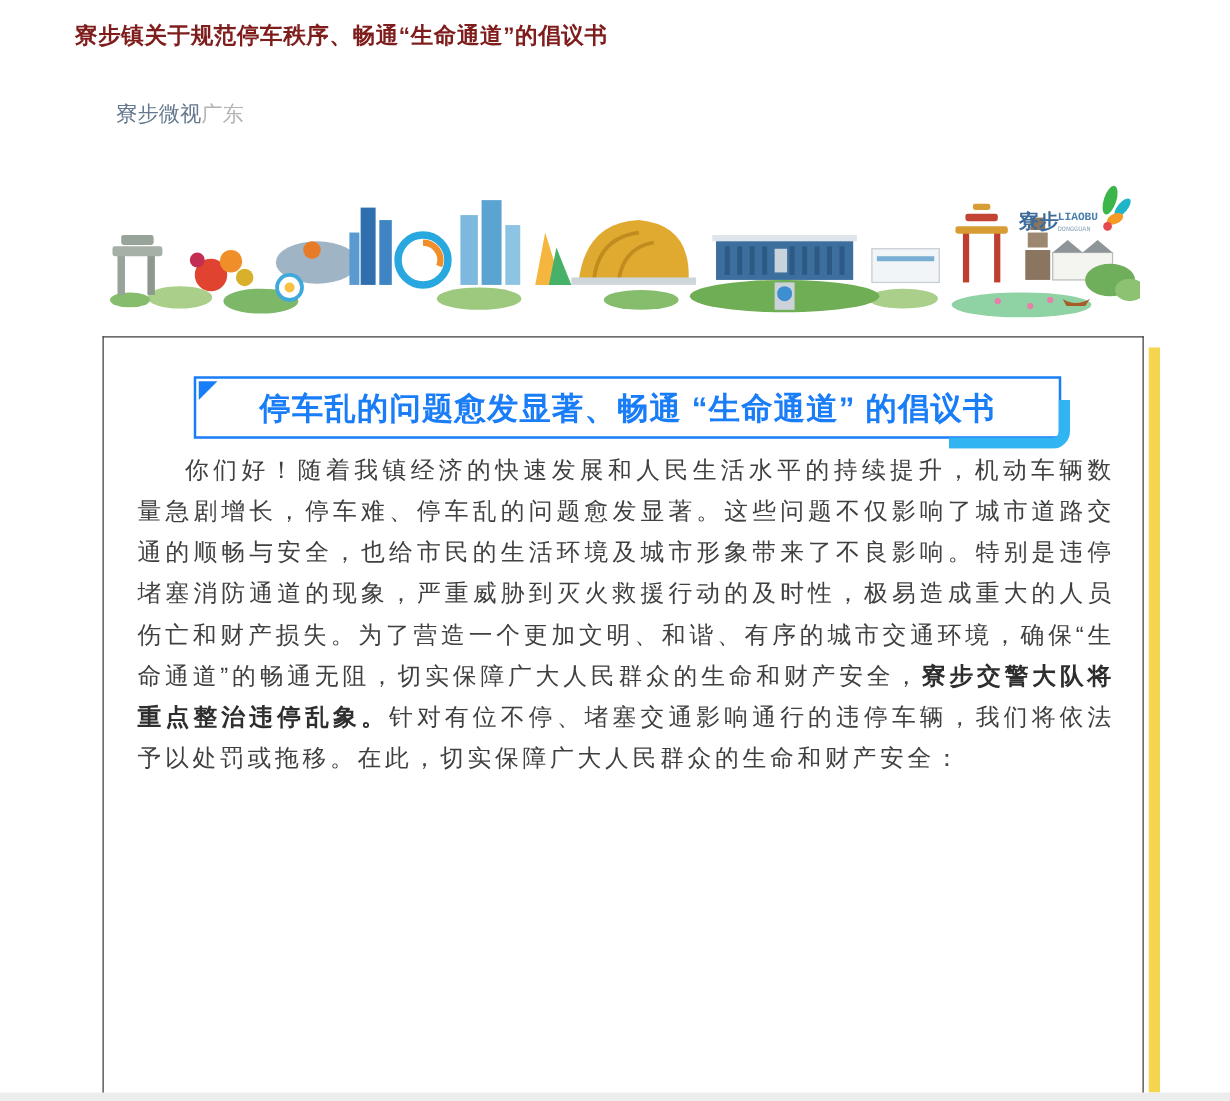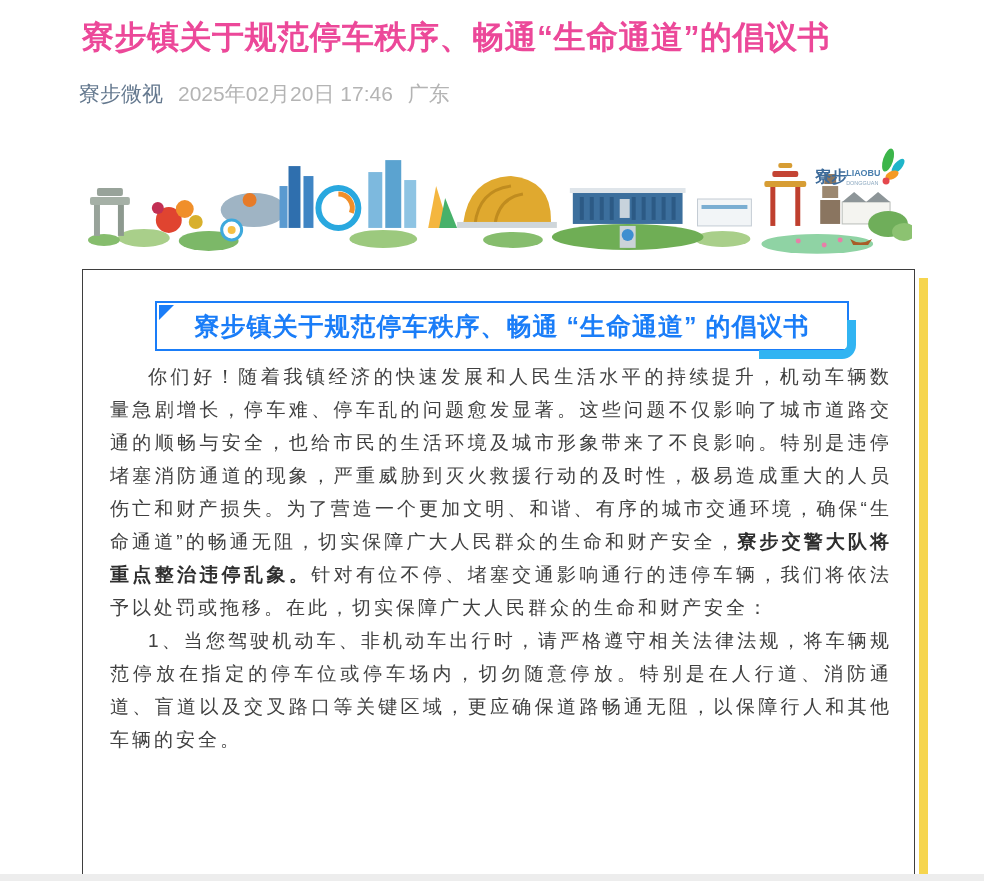--- a/index.html
+++ b/index.html
@@ -1,26 +1,26 @@
 <!DOCTYPE html>
 <html><head>
 <meta charset="utf-8">
 <style>
   html,body{margin:0;padding:0;background:#ffffff;}
   .root{position:relative;width:984px;height:881px;overflow:hidden;background:#fff;
         font-family:"Liberation Sans","DejaVu Sans",sans-serif;}
 
-  .page-title{position:absolute;left:82px;top:16px;margin:0;width:840px;
-              font-size:32px;font-weight:700;color:#ec4899;letter-spacing:.5px;}
+  .page-title{position:absolute;left:60px;top:16px;margin:0;width:840px;
+              font-size:18px;font-weight:700;color:#7f1d1d;letter-spacing:.5px;}
 
-  .meta{position:absolute;left:79px;top:80px;display:flex;gap:15px;font-size:21px;}
+  .meta{position:absolute;left:93px;top:80px;display:flex;font-size:17px;}
   .meta .author{color:#64788e;}
   .meta .date,.meta .loc{color:#b4b4b4;}
 
-  .banner{position:absolute;left:84px;top:142px;width:828px;height:116px;}
+  .banner{position:absolute;left:84px;top:142px;width:828px;height:116px;font-family:Liberation Mono, monospace;}
 
   .card{position:absolute;left:82px;top:269px;width:833px;height:612px;
         border:1px solid #3e3e3e;border-bottom:none;background:#fff;box-sizing:border-box;}
 
   .yellow-strip{position:absolute;left:919px;top:278px;width:9px;height:596px;background:#f6d54e;}
   .bottom-strip{position:absolute;left:0;top:874px;width:984px;height:7px;background:#ededed;}
 
   .band{position:absolute;left:72px;top:31px;width:694px;height:50px;
         border:2px solid #1a7df8;box-sizing:border-box;background:#fff;
         display:flex;align-items:center;justify-content:center;}
@@ -40,21 +40,20 @@
 </style>
 </head>
 <body>
 
 <div class="root">
 
   <h1 class="page-title">寮步镇关于规范停车秩序、畅通“生命通道”的倡议书</h1>
 
   <div class="meta">
     <span class="author">寮步微视</span>
-    <span class="date">2025年02月20日 17:46</span>
     <span class="loc">广东</span>
   </div>
 
   <div class="banner">
     <svg viewBox="0 0 830 116" width="828" height="116">
 
       <g>
         <ellipse cx="60" cy="96" rx="26" ry="9" fill="#a9cf8a"></ellipse>
         <ellipse cx="125" cy="99" rx="30" ry="10" fill="#7cb868"></ellipse>
         <ellipse cx="300" cy="97" rx="34" ry="9" fill="#9cc97e"></ellipse>
@@ -149,27 +148,26 @@
           <circle cx="804" cy="39" r="3.5" fill="#e5484d"></circle>
         </g>
       </g>
     </svg>
   </div>
 
   <div class="card">
 
     <div class="band">
       <span class="tri"></span>
-      <span class="band-title">寮步镇关于规范停车秩序、畅通 “生命通道” 的倡议书</span>
+      <span class="band-title">停车乱的问题愈发显著、畅通 “生命通道” 的倡议书</span>
       <span class="bracket"></span>
     </div>
 
     <div class="body-text">
       <p class="ind"><span>你们好！随着我镇经济的快速发展和人民生活水平的持续提升，机动车辆数量急剧增长，停车难、停车乱的问题愈发显著。这些问题不仅影响了城市道路交通的顺畅与安全，也给市民的生活环境及城市形象带来了不良影响。特别是违停堵塞消防通道的现象，严重威胁到灭火救援行动的及时性，极易造成重大的人员伤亡和财产损失。为了营造一个更加文明、和谐、有序的城市交通环境，确保“生命通道”的畅通无阻，切实保障广大人民群众的生命和财产安全，</span><b>寮步交警大队将重点整治违停乱象。</b><span>针对有位不停、堵塞交通影响通行的违停车辆，我们将依法予以处罚或拖移。在此，切实保障广大人民群众的生命和财产安全：</span></p>
-      <p class="ind">1、当您驾驶机动车、非机动车出行时，请严格遵守相关法律法规，将车辆规范停放在指定的停车位或停车场内，切勿随意停放。特别是在人行道、消防通道、盲道以及交叉路口等关键区域，更应确保道路畅通无阻，以保障行人和其他车辆的安全。</p>
     </div>
 
   </div>
 
   <div class="yellow-strip"></div>
   <div class="bottom-strip"></div>
 
 </div>
 
 </body></html>

